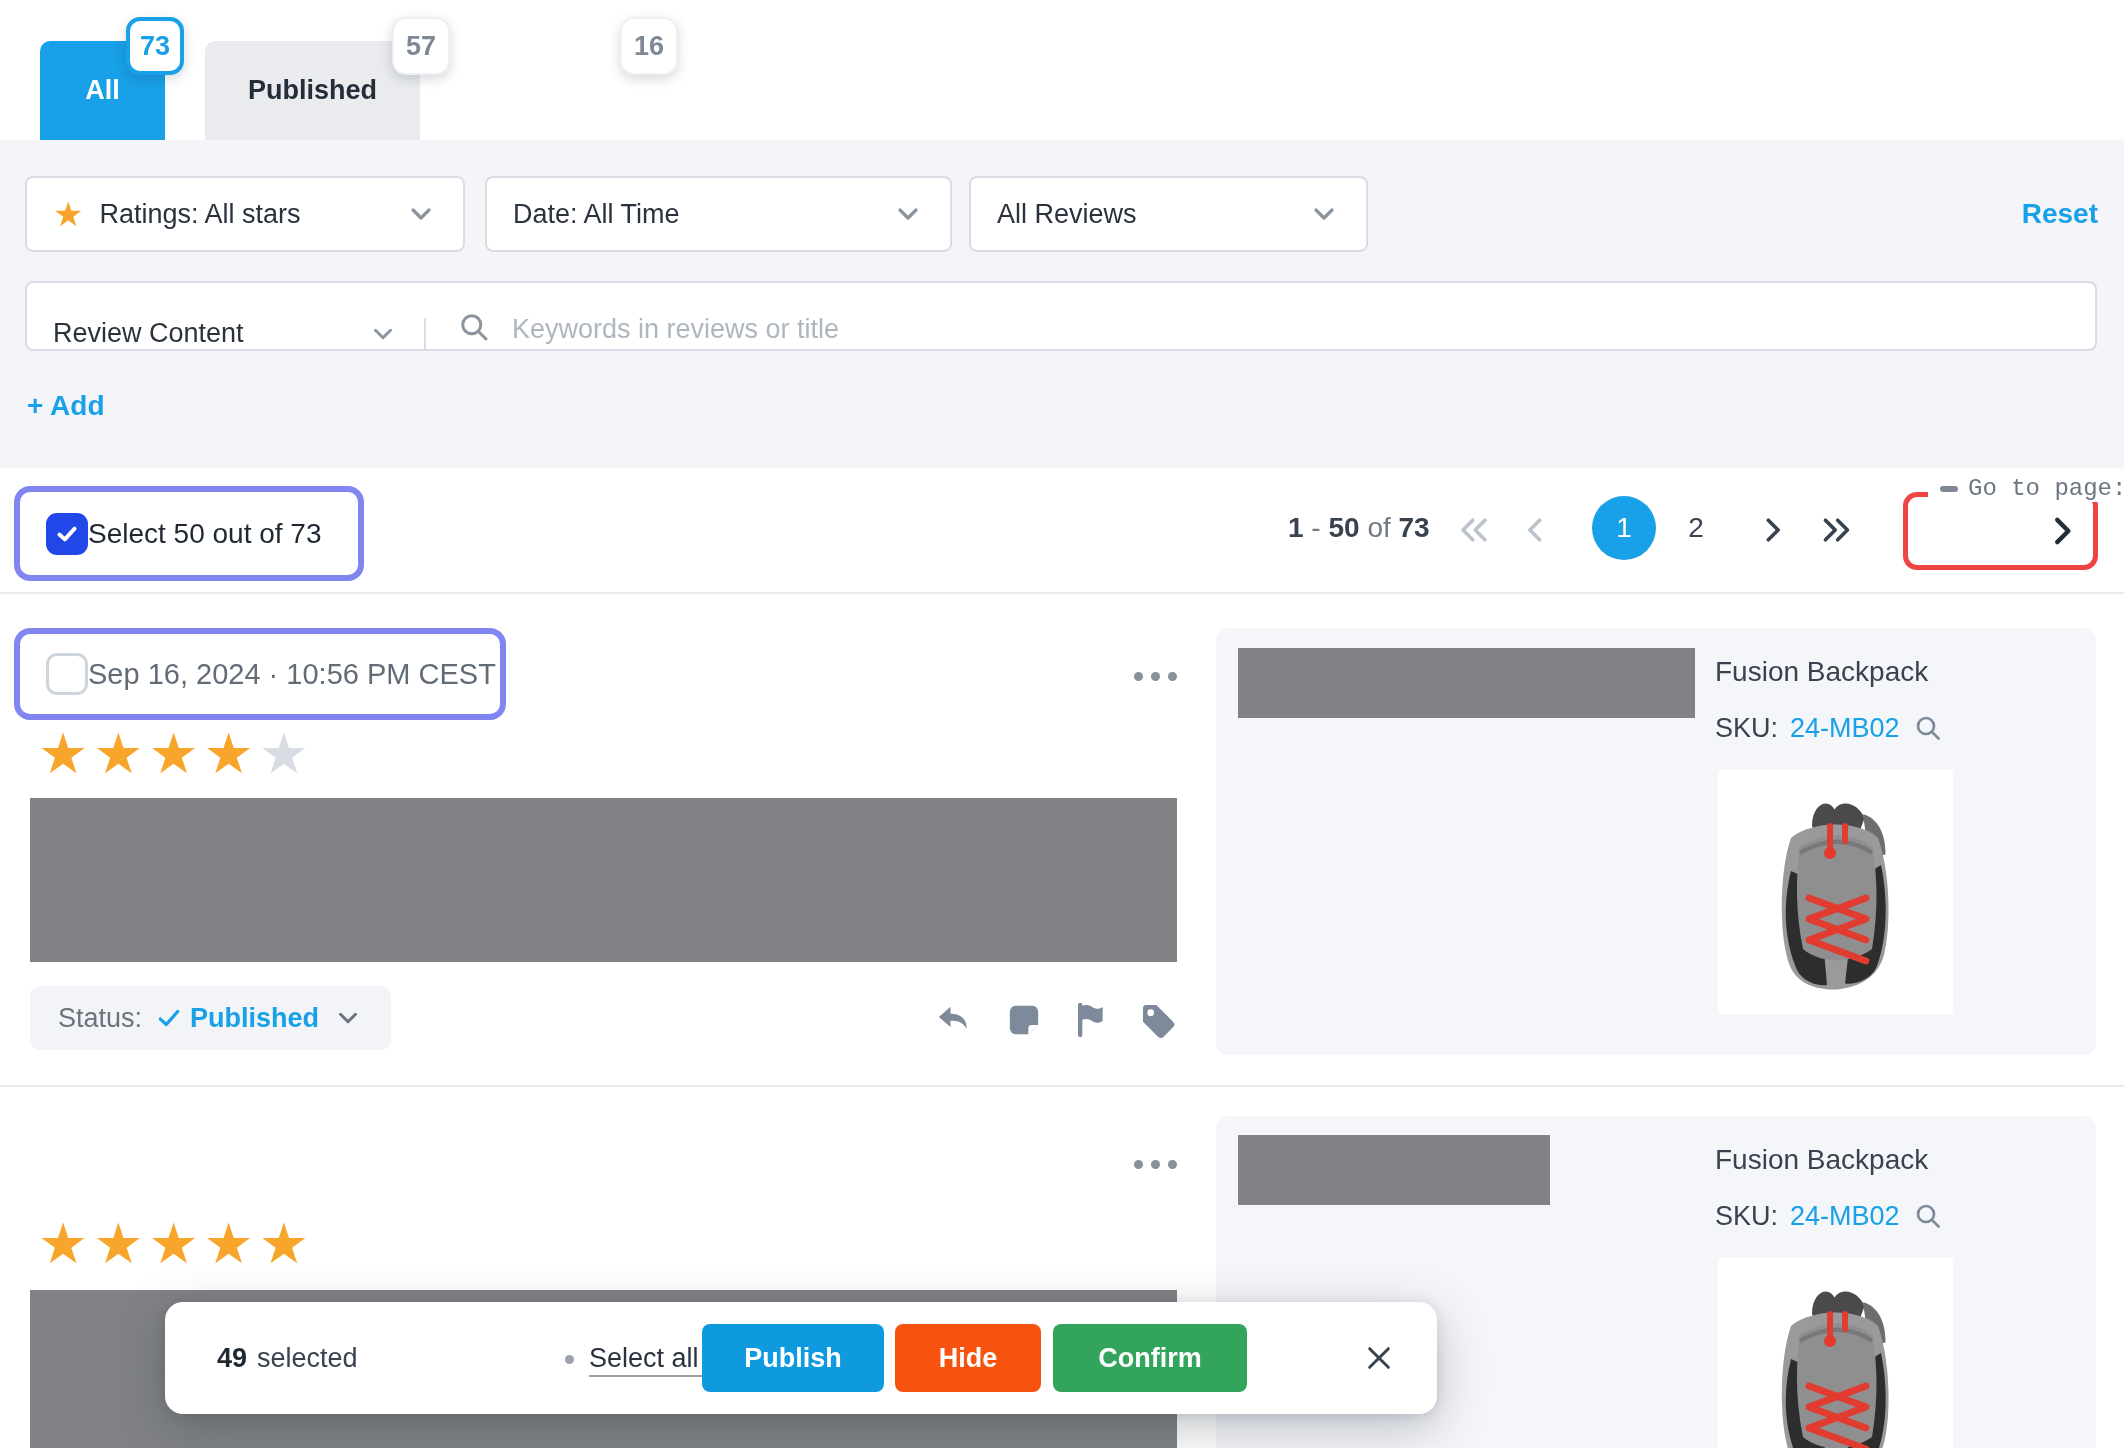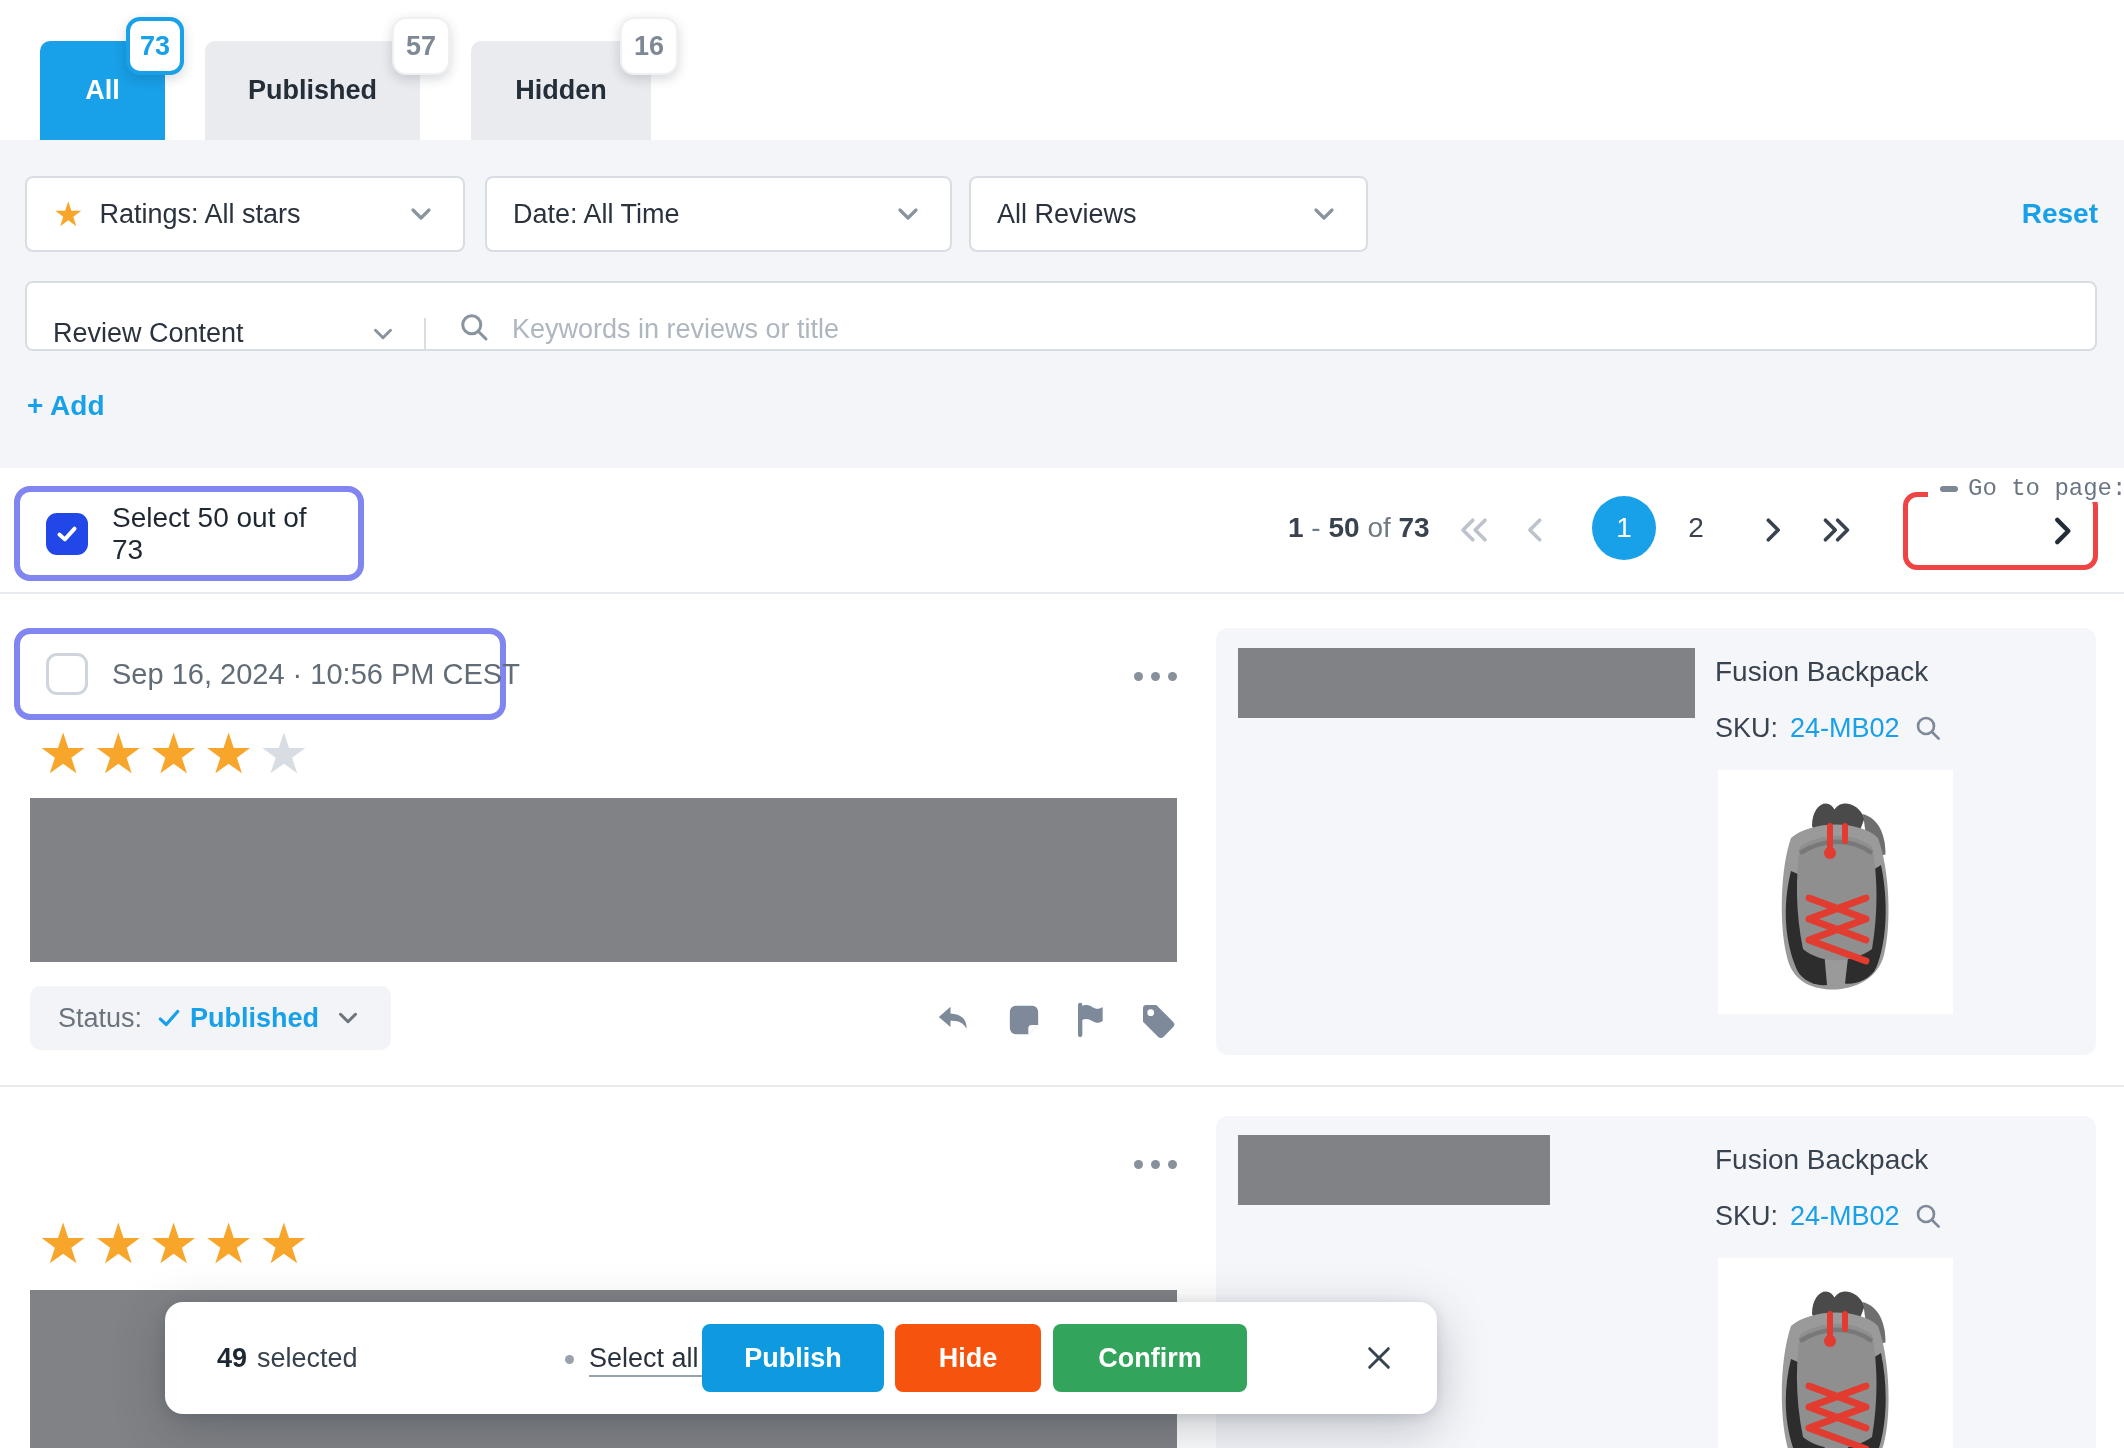--- a/index.html
+++ b/index.html
@@ -34,21 +34,21 @@
                  padding:0 26px; font-size:27px; color:#2a323e; cursor:pointer; }
   .search-left .chev { margin-left:auto; display:flex; }
   .search-right { flex:1; display:flex; align-items:center; gap:20px; padding:0 30px; }
   .search-right input { border:none; outline:none; flex:1; font-size:27px; color:#2a323e;
                         font-family:inherit; background:transparent; }
   .search-right input::placeholder { color:#aeb6c0; }
   .add-link { position:absolute; left:27px; top:250px; font-size:28px; }
 
   
   .hl-box { position:absolute; border:6px solid #8185f0; border-radius:16px; background:#fff;
-            display:flex; align-items:center; gap:24px; padding:0 26px; }
+            display:flex; align-items:center; padding:0 26px; }
   .checkbox { width:42px; height:42px; border-radius:11px; flex:none; display:flex;
               align-items:center; justify-content:center; cursor:pointer; }
   .checkbox.empty   { border:3px solid #cfd5dc; background:#fff; }
   .checkbox.checked { background:#2147e8; }
   .checkbox svg { width:26px; height:26px; display:none; }
   .checkbox.checked svg { display:block; }
   .sel-label  { font-size:28px; color:#1f2832; }
   .date-label { font-size:29px; color:#626c77; white-space:nowrap; }
 
   
@@ -122,23 +122,20 @@
     <span>73</span>
   </div>
 
   <div class="tab inactive" style="left:205px;top:41px;width:215px;height:99px;">
     <span>Published</span>
   </div>
   <div class="badge inactive" style="left:392px;top:17px;">
     <span>57</span>
   </div>
 
-  <div class="tab inactive" style="left:471px;top:41px;width:180px;height:99px;">
-    <span>Hidden</span>
-  </div>
   <div class="badge inactive" style="left:620px;top:17px;">
     <span>16</span>
   </div>
 
   <div class="filter-section">
 
     <div class="dropdown" style="left:25px;width:440px;">
       <span class="star-ico">★</span>
       <span>Ratings: All stars</span>
       <span class="chev">

